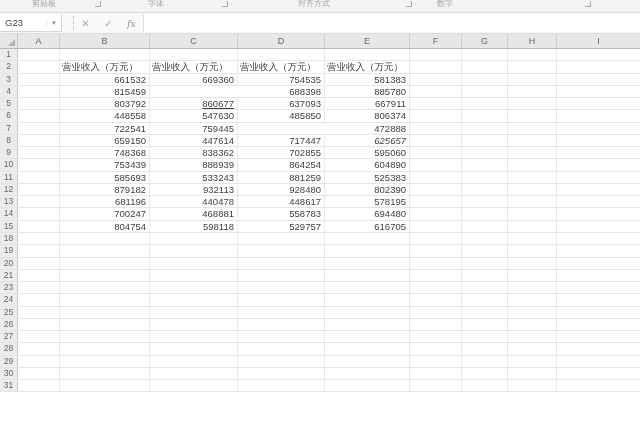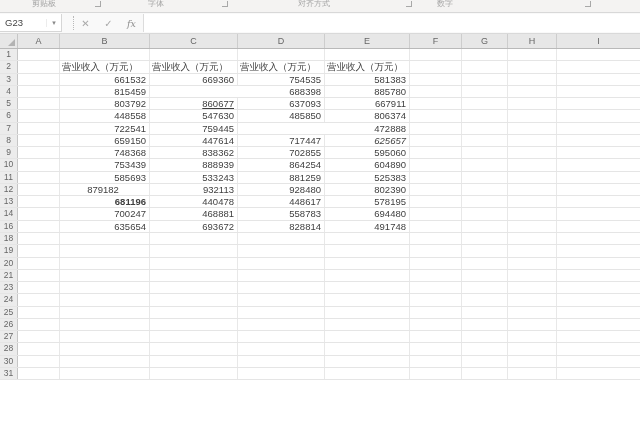--- a/index.html
+++ b/index.html
@@ -216,33 +216,33 @@
         <div class="cell num" style="width: 87px;">881259</div>
         <div class="cell num" style="width: 85px;">525383</div>
         <div class="cell" style="width: 52px;"></div>
         <div class="cell" style="width: 46px;"></div>
         <div class="cell" style="width: 49px;"></div>
         <div class="cell" style="width: 84px; flex: 1 1 0%; border-right: none;"></div>
       </div>
       <div class="row">
         <div class="rowhead">12</div>
         <div class="cell" style="width: 42px;"></div>
-        <div class="cell num" style="width: 90px; text-align: center;">879182</div>
+        <div class="cell num" style="width: 90px;">879182</div>
         <div class="cell num" style="width: 88px;">932113</div>
         <div class="cell num" style="width: 87px;">928480</div>
         <div class="cell num" style="width: 85px;">802390</div>
         <div class="cell" style="width: 52px;"></div>
         <div class="cell" style="width: 46px;"></div>
         <div class="cell" style="width: 49px;"></div>
         <div class="cell" style="width: 84px; flex: 1 1 0%; border-right: none;"></div>
       </div>
       <div class="row">
         <div class="rowhead">13</div>
         <div class="cell" style="width: 42px;"></div>
-        <div class="cell num" style="width: 90px; font-weight: bold;">681196</div>
+        <div class="cell num" style="width: 90px;">681196</div>
         <div class="cell num" style="width: 88px;">440478</div>
         <div class="cell num" style="width: 87px;">448617</div>
         <div class="cell num" style="width: 85px;">578195</div>
         <div class="cell" style="width: 52px;"></div>
         <div class="cell" style="width: 46px;"></div>
         <div class="cell" style="width: 49px;"></div>
         <div class="cell" style="width: 84px; flex: 1 1 0%; border-right: none;"></div>
       </div>
       <div class="row">
         <div class="rowhead">14</div>
@@ -250,26 +250,26 @@
         <div class="cell num" style="width: 90px;">700247</div>
         <div class="cell num" style="width: 88px;">468881</div>
         <div class="cell num" style="width: 87px;">558783</div>
         <div class="cell num" style="width: 85px;">694480</div>
         <div class="cell" style="width: 52px;"></div>
         <div class="cell" style="width: 46px;"></div>
         <div class="cell" style="width: 49px;"></div>
         <div class="cell" style="width: 84px; flex: 1 1 0%; border-right: none;"></div>
       </div>
       <div class="row">
-        <div class="rowhead">16</div>
-        <div class="cell" style="width: 42px;"></div>
-        <div class="cell num" style="width: 90px;">635654</div>
-        <div class="cell num" style="width: 88px;">693672</div>
-        <div class="cell num" style="width: 87px;">828814</div>
-        <div class="cell num" style="width: 85px;">491748</div>
+        <div class="rowhead">15</div>
+        <div class="cell" style="width: 42px;"></div>
+        <div class="cell num" style="width: 90px;">804754</div>
+        <div class="cell num" style="width: 88px;">598118</div>
+        <div class="cell num" style="width: 87px;">529757</div>
+        <div class="cell num" style="width: 85px;">616705</div>
         <div class="cell" style="width: 52px;"></div>
         <div class="cell" style="width: 46px;"></div>
         <div class="cell" style="width: 49px;"></div>
         <div class="cell" style="width: 84px; flex: 1 1 0%; border-right: none;"></div>
       </div>
       <div class="row">
         <div class="rowhead">18</div>
         <div class="cell" style="width: 42px;"></div>
         <div class="cell" style="width: 90px;"></div>
         <div class="cell" style="width: 88px;"></div>
@@ -382,20 +382,32 @@
         <div class="cell" style="width: 90px;"></div>
         <div class="cell" style="width: 88px;"></div>
         <div class="cell" style="width: 87px;"></div>
         <div class="cell" style="width: 85px;"></div>
         <div class="cell" style="width: 52px;"></div>
         <div class="cell" style="width: 46px;"></div>
         <div class="cell" style="width: 49px;"></div>
         <div class="cell" style="width: 84px; flex: 1 1 0%; border-right: none;"></div>
       </div>
       <div class="row">
+        <div class="rowhead">29</div>
+        <div class="cell" style="width: 42px;"></div>
+        <div class="cell" style="width: 90px;"></div>
+        <div class="cell" style="width: 88px;"></div>
+        <div class="cell" style="width: 87px;"></div>
+        <div class="cell" style="width: 85px;"></div>
+        <div class="cell" style="width: 52px;"></div>
+        <div class="cell" style="width: 46px;"></div>
+        <div class="cell" style="width: 49px;"></div>
+        <div class="cell" style="width: 84px; flex: 1 1 0%; border-right: none;"></div>
+      </div>
+      <div class="row">
         <div class="rowhead">30</div>
         <div class="cell" style="width: 42px;"></div>
         <div class="cell" style="width: 90px;"></div>
         <div class="cell" style="width: 88px;"></div>
         <div class="cell" style="width: 87px;"></div>
         <div class="cell" style="width: 85px;"></div>
         <div class="cell" style="width: 52px;"></div>
         <div class="cell" style="width: 46px;"></div>
         <div class="cell" style="width: 49px;"></div>
         <div class="cell" style="width: 84px; flex: 1 1 0%; border-right: none;"></div>

